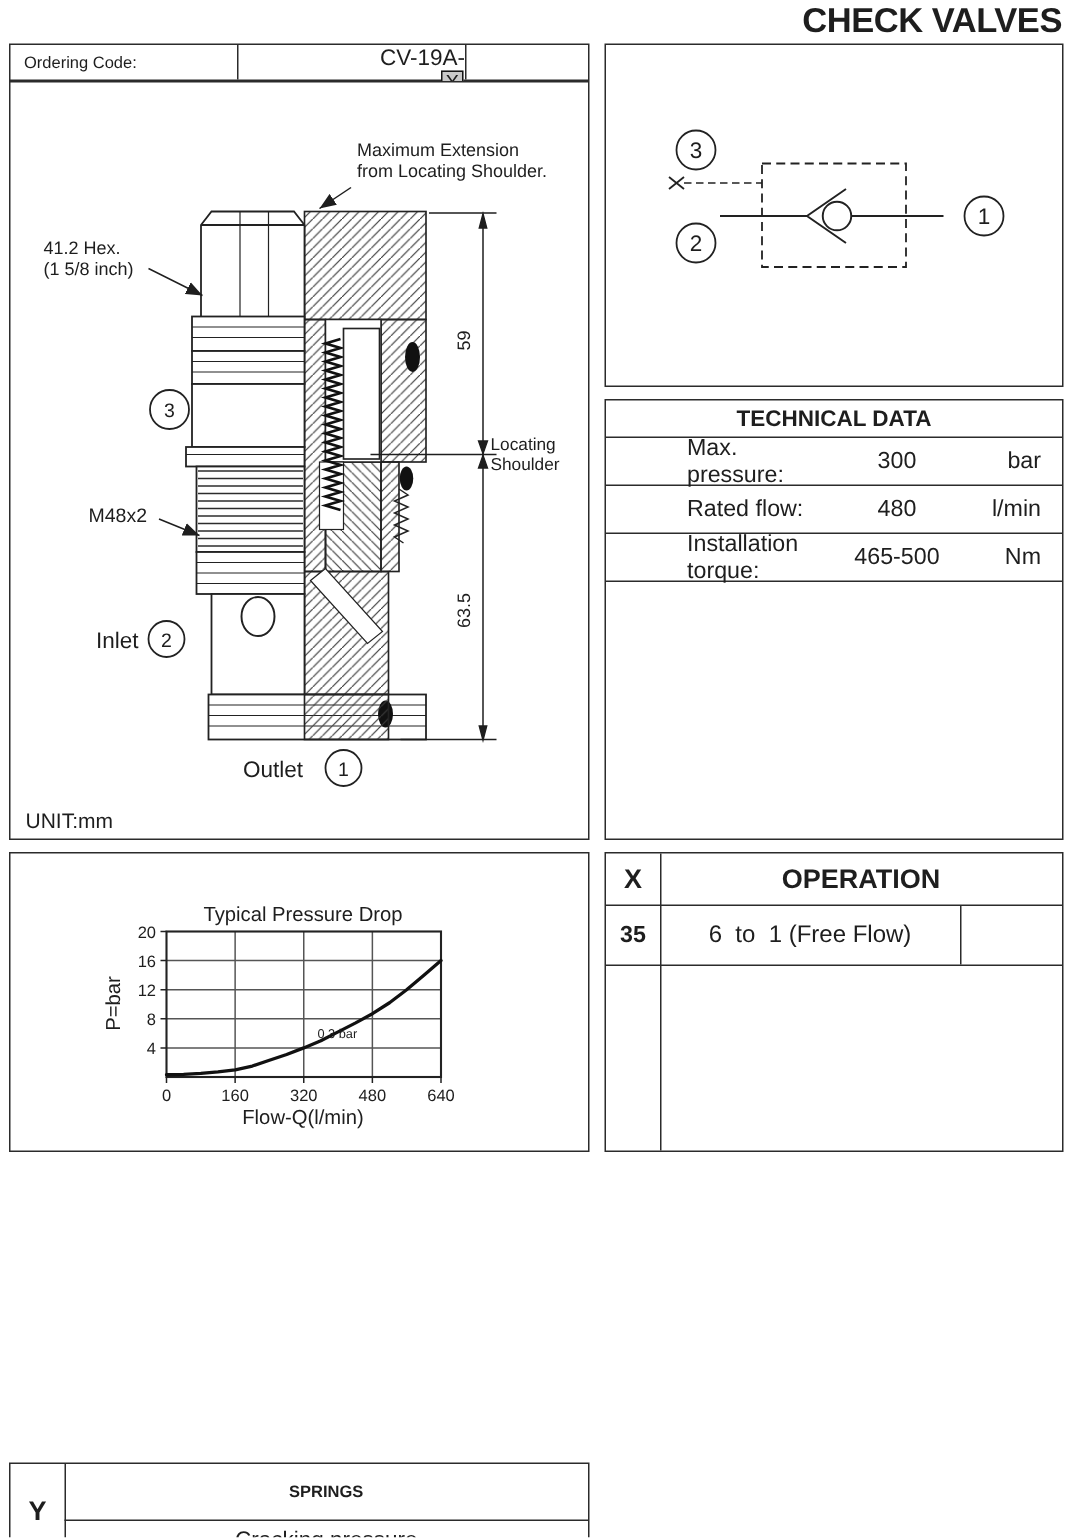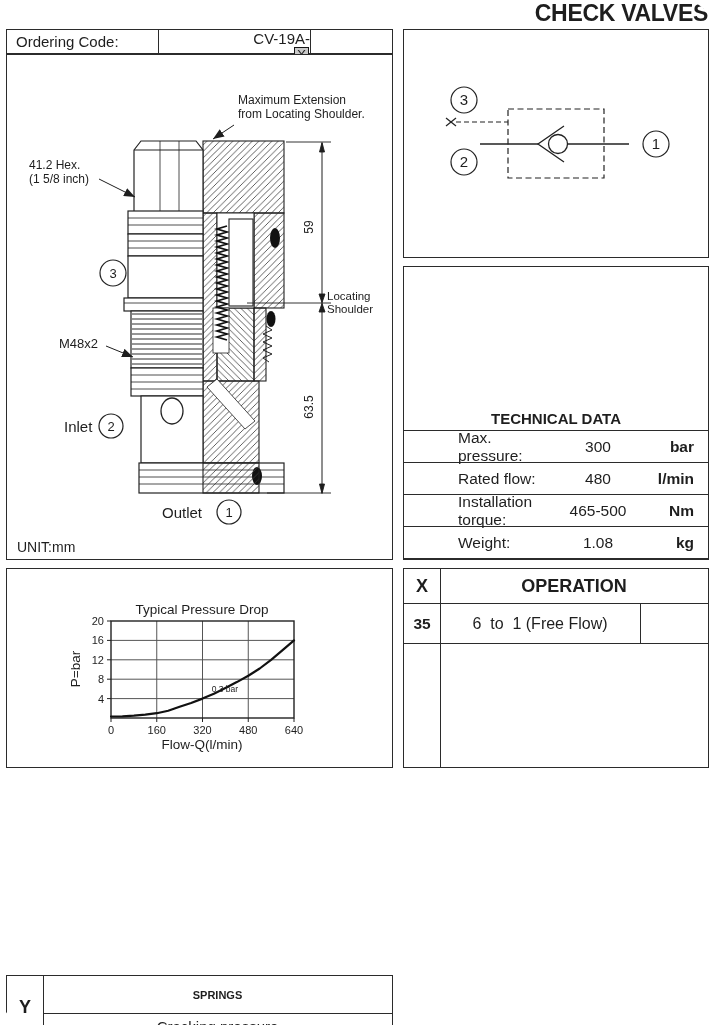--- a/index.html
+++ b/index.html
@@ -1,47 +1,47 @@
 <!DOCTYPE html>
 <html><head>
 <meta charset="utf-8">
 <style>
   html,body{margin:0;padding:0;background:#fff;}
   *{box-sizing:border-box;}
   body{font-family:"Liberation Sans",sans-serif;color:#1e1e1e;}
-  #page{position:relative;width:713px;height:1025px;background:#fff;overflow:hidden;border-radius:31px;}
+  #page{position:relative;width:713px;height:1025px;background:#fff;overflow:hidden;}
   .box{position:absolute;border:1.6px solid #2b2b2b;background:#fff;}
   #title{position:absolute;top:0;right:5px;font-size:23px;font-weight:bold;letter-spacing:-0.3px;}
 
   
   #ordering{left:6px;top:29px;width:387px;height:25px;display:flex;align-items:stretch;}
-  #ordering .c1{width:152px;border-right:1.2px solid #2b2b2b;display:flex;align-items:center;padding-left:9px;font-size:15px;}
+  #ordering .c1{width:152px;border-right:1.2px solid #2b2b2b;display:flex;align-items:center;padding-left:9px;font-size:11px;}
   #ordering .c2{width:152px;border-right:1.2px solid #2b2b2b;display:flex;align-items:flex-end;padding-left:10px;font-size:15px;font-weight:normal;white-space:nowrap;flex-direction:column;}
   #ordering .c3{flex:1;}
   .codebox{display:inline-block;background:#c9c9c9;border:1.5px solid #151515;padding:0 2px;margin:0 1px;line-height:13px;font-size:13.5px;}
 
   
   #drawing{left:6px;top:54px;width:387px;height:506px;}
   #symbol{left:403px;top:29px;width:306px;height:229px;}
   svg text{fill:#1e1e1e;}
   .lbl12{font-size:12px;}
   .lbl11{font-size:11.5px;}
   .lbl13{font-size:13px;}
   .lbl15{font-size:15px;}
   .lbl14{font-size:14px;}
   .portnum{font-size:13px;text-anchor:middle;}
   .symnum{font-size:15px;text-anchor:middle;}
 
   
-  #tech{left:403px;top:266px;width:306px;height:294px;display:flex;flex-direction:column;justify-content:flex-end;}
+  #tech{left:403px;top:266px;width:306px;height:294px;display:flex;flex-direction:column;}
   #tech .hdr{height:25px;border-bottom:1.2px solid #2b2b2b;display:flex;align-items:center;justify-content:center;font-weight:bold;font-size:15px;}
   .trow{height:32px;border-bottom:1.2px solid #2b2b2b;display:flex;align-items:center;font-size:15.5px;}
   .trow .tl{flex:1;padding-left:7px;margin-left:47px;}
   .trow .tv{width:92px;text-align:center;}
-  .trow .tu{width:64px;text-align:right;padding-right:14px;font-weight:bold;}
+  .trow .tu{width:64px;text-align:right;padding-right:14px;}
   .serif{font-family:"Liberation Serif",serif;font-size:16.5px;}
 
   
   #chart{left:6px;top:568px;width:387px;height:200px;}
   .ct{font-size:11px;}
   .ca{font-size:8.5px;}
   .cti{font-size:13.5px;}
   .cxl{font-size:13.5px;}
 
   
@@ -236,25 +236,20 @@
     </div>
     <div class="trow">
       <span class="tl">Rated flow:</span>
       <span class="tv">480</span>
       <span class="tu">l/min</span>
     </div>
     <div class="trow">
       <span class="tl">Installation torque:</span>
       <span class="tv">465-500</span>
       <span class="tu">Nm</span>
-    </div>
-    <div class="trow">
-      <span class="tl">Weight:</span>
-      <span class="tv">1.08</span>
-      <span class="tu">kg</span>
     </div>
   </div>
 
   <div id="chart" class="box">
     <svg id="chart-svg" width="384" height="197" viewBox="0 0 384 197">
         <line x1="149.75" y1="52" x2="149.75" y2="149" stroke="#555" stroke-width="1"></line>
         <line x1="195.5" y1="52" x2="195.5" y2="149" stroke="#555" stroke-width="1"></line>
         <line x1="241.25" y1="52" x2="241.25" y2="149" stroke="#555" stroke-width="1"></line>
         <line x1="104" y1="129.6" x2="287" y2="129.6" stroke="#555" stroke-width="1"></line>
         <line x1="104" y1="110.19999999999999" x2="287" y2="110.19999999999999" stroke="#555" stroke-width="1"></line>

